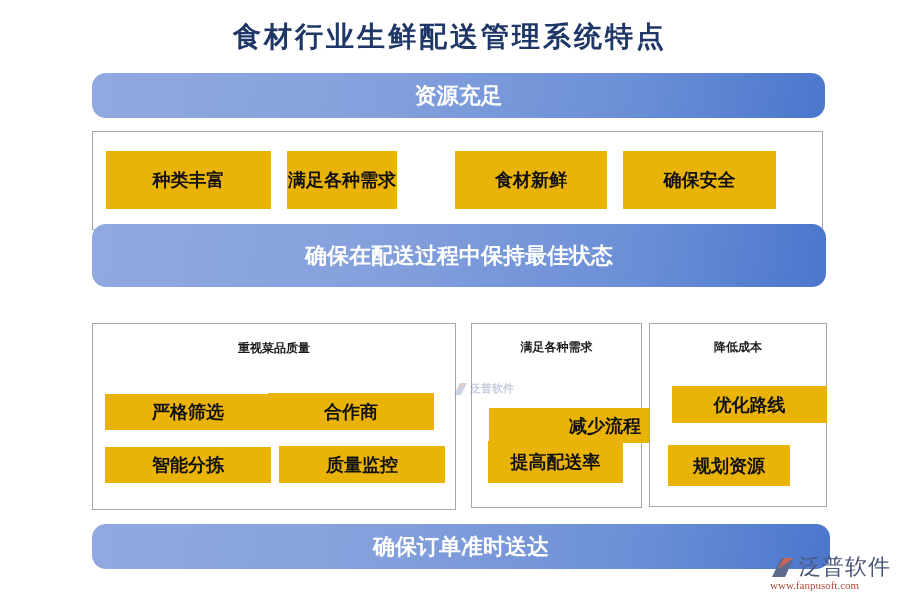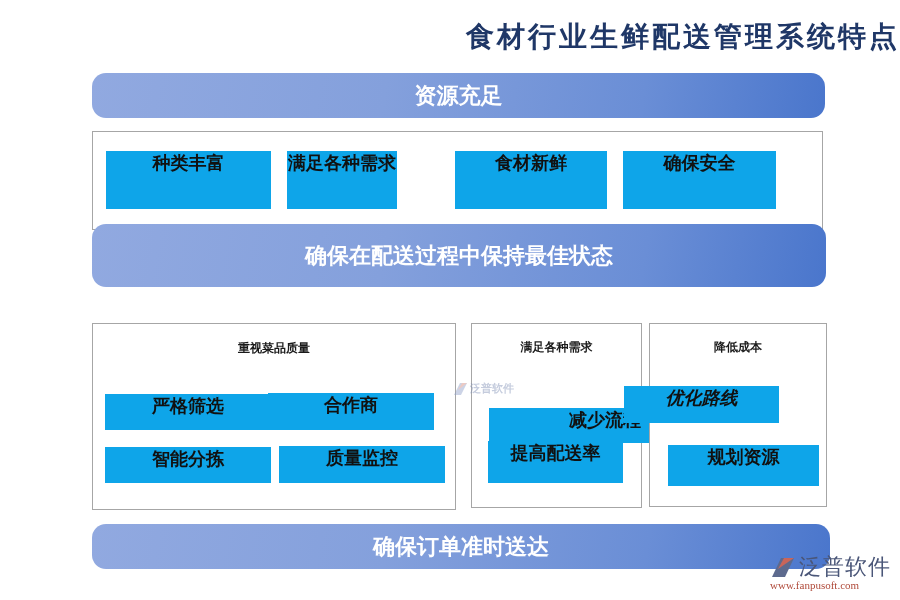--- a/index.html
+++ b/index.html
@@ -3,34 +3,34 @@
 <meta charset="utf-8">
 <style>
   html, body { margin:0; padding:0; }
   body {
     width:900px; height:600px; position:relative; overflow:hidden;
     background:#ffffff;
     font-family:"DejaVu Sans","Liberation Sans",sans-serif;
   }
   .abs { position:absolute; }
   .title {
-    left:0; top:18px; width:900px; text-align:right;
+    left:0; top:18px; width:900px; text-align:center;
     font-size:28px; font-weight:bold; color:#1f3767; letter-spacing:3px;
   }
   .band {
     background:linear-gradient(100deg,#91a9e0 0%,#84a0dc 40%,#6a8ed6 75%,#4a76cc 100%);
     color:#ffffff; font-weight:bold; font-size:22px;
     display:flex; align-items:center; justify-content:center;border-radius:14px;
   }
   .box {
     border:1.5px solid #a6a6a6; background:#ffffff; box-sizing:border-box;
   }
   .cell {
-    background:#0ea5e9; color:#111111; font-weight:bold; font-size:18px;
-    display:flex; justify-content:center;
+    background:#eab308; color:#111111; font-weight:bold; font-size:18px;
+    display:flex; align-items:center; justify-content:center;
   }
   .box-title {
     font-weight:bold; font-size:12px; color:#1a1a1a; text-align:center;
   }
   .wm-small {
     left:452px; top:381px; display:flex; align-items:center; opacity:0.45;
   }
   .wm-small .txt { font-size:11px; color:#7f8fb5; font-weight:bold; margin-left:2px; }
   .logo { left:770px; top:552px; width:125px; height:45px; }
   .logo-top { display:flex; align-items:center; }
@@ -83,24 +83,24 @@
 <div class="abs box-title" style="left:471px; top:339px; width:171px;">满足各种需求</div>
 <div class="abs cell" style="left:489px; top:408px; width:160px; height:35px;padding-left:36px;">
   <span>减少流程</span>
 </div>
 <div class="abs cell" style="left:488px; top:441px; width:135px; height:42px;">
   <span>提高配送率</span>
 </div>
 
 <div class="abs box" style="left:649px; top:323px; width:178px; height:184px;"></div>
 <div class="abs box-title" style="left:649px; top:339px; width:178px;">降低成本</div>
-<div class="abs cell" style="left:624px; top:386px; width:155px; height:37px;font-style:italic;">
+<div class="abs cell" style="left:672px; top:386px; width:155px; height:37px;">
   <span>优化路线</span>
 </div>
-<div class="abs cell" style="left:668px; top:445px; width:151px; height:41px;">
+<div class="abs cell" style="left:668px; top:445px; width:122px; height:41px;">
   <span>规划资源</span>
 </div>
 
 <div class="abs wm-small">
   <svg width="16" height="14" viewBox="0 0 16 14">
     <path d="M2 13 L8 1 L15 1 L9 13 Z" fill="#8fa0c8"></path>
     <path d="M6 8 L10 1 L15 1 Z" fill="#d58b7e"></path>
   </svg>
   <span class="txt">泛普软件</span>
 </div>

